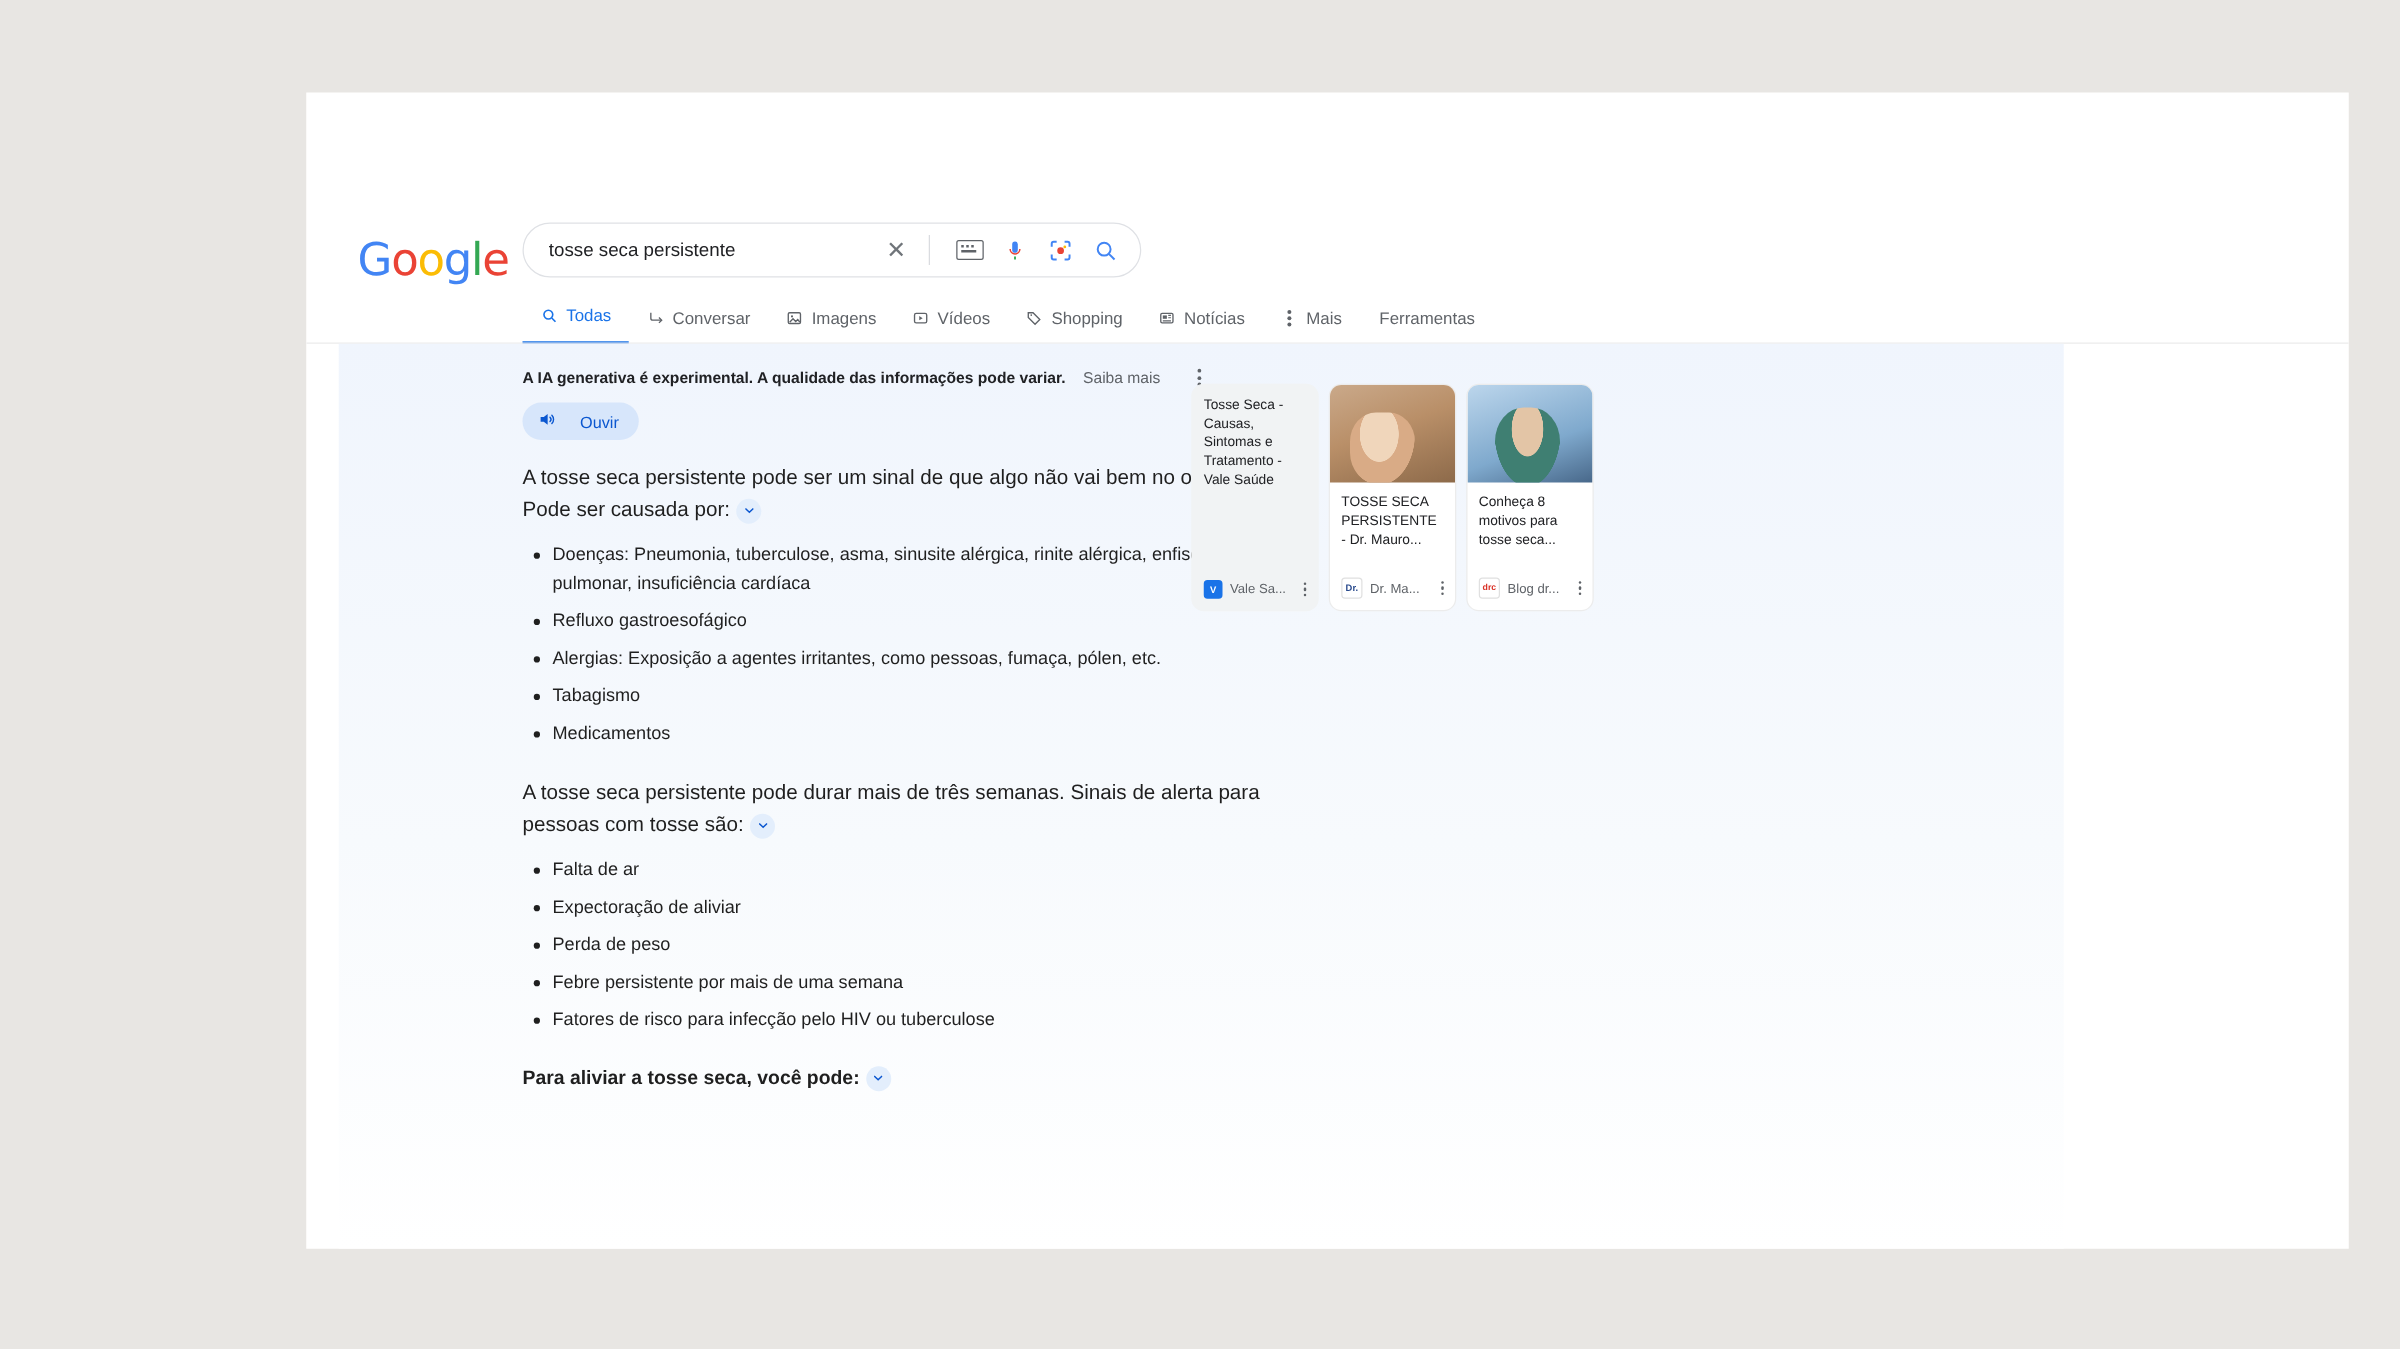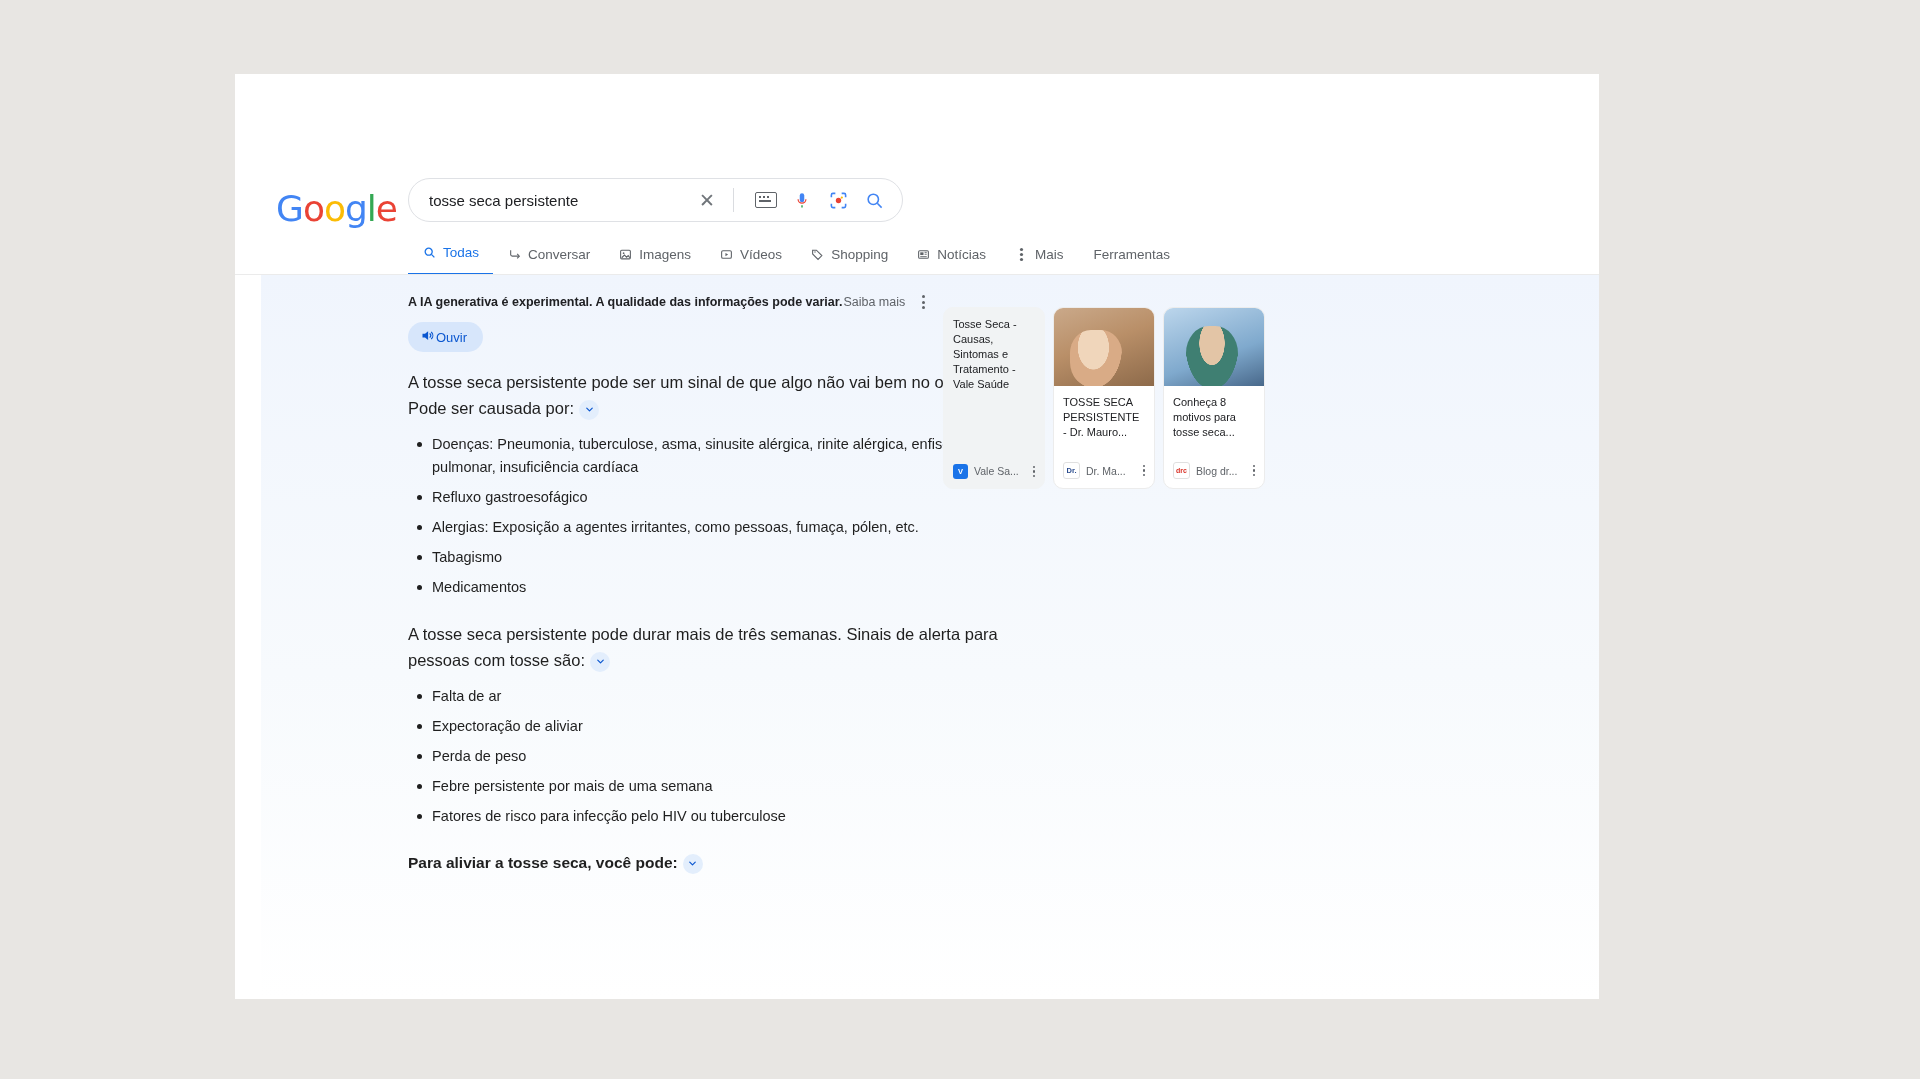--- a/index.html
+++ b/index.html
@@ -6,23 +6,23 @@
     margin: 0;
     padding: 0;
     width: 1920px;
     height: 1079px;
     background: #e8e6e3;
     font-family: "Liberation Sans", sans-serif;
     overflow: hidden;
   }
   .page {
     position: absolute;
-    left: 235px;
+    left: 245px;
     top: 74px;
-    width: 1364px;
+    width: 1634px;
     height: 925px;
     background: #ffffff;
     overflow: hidden;
   }
 
   
   .header {
     position: relative;
     height: 110px;
   }
@@ -159,21 +159,21 @@
   }
   .ai-disclaimer {
     position: absolute;
     left: 147px;
     top: 20px;
     font-size: 12.5px;
     color: #202124;
     font-weight: bold;
     display: flex;
     align-items: center;
-    gap: 1px;
+    gap: 14px;
   }
   .ai-disclaimer .link { color: #5f6368; font-weight: normal; cursor: pointer; }
   .kebab {
     display: inline-flex;
     flex-direction: column;
     gap: 2.5px;
     margin-left: 16px;
     cursor: pointer;
   }
   .kebab i {
@@ -185,21 +185,21 @@
     left: 147px;
     top: 47px;
     height: 30px;
     padding: 0 16px 0 12px;
     border-radius: 16px;
     background: #d7e6fb;
     color: #0b57d0;
     font-size: 13px;
     display: inline-flex;
     align-items: center;
-    gap: 1px;
+    gap: 19px;
     cursor: pointer;
   }
 
   .ai-body {
     position: absolute;
     left: 147px;
     top: 94px;
     width: 620px;
     color: #1f1f1f;
   }

